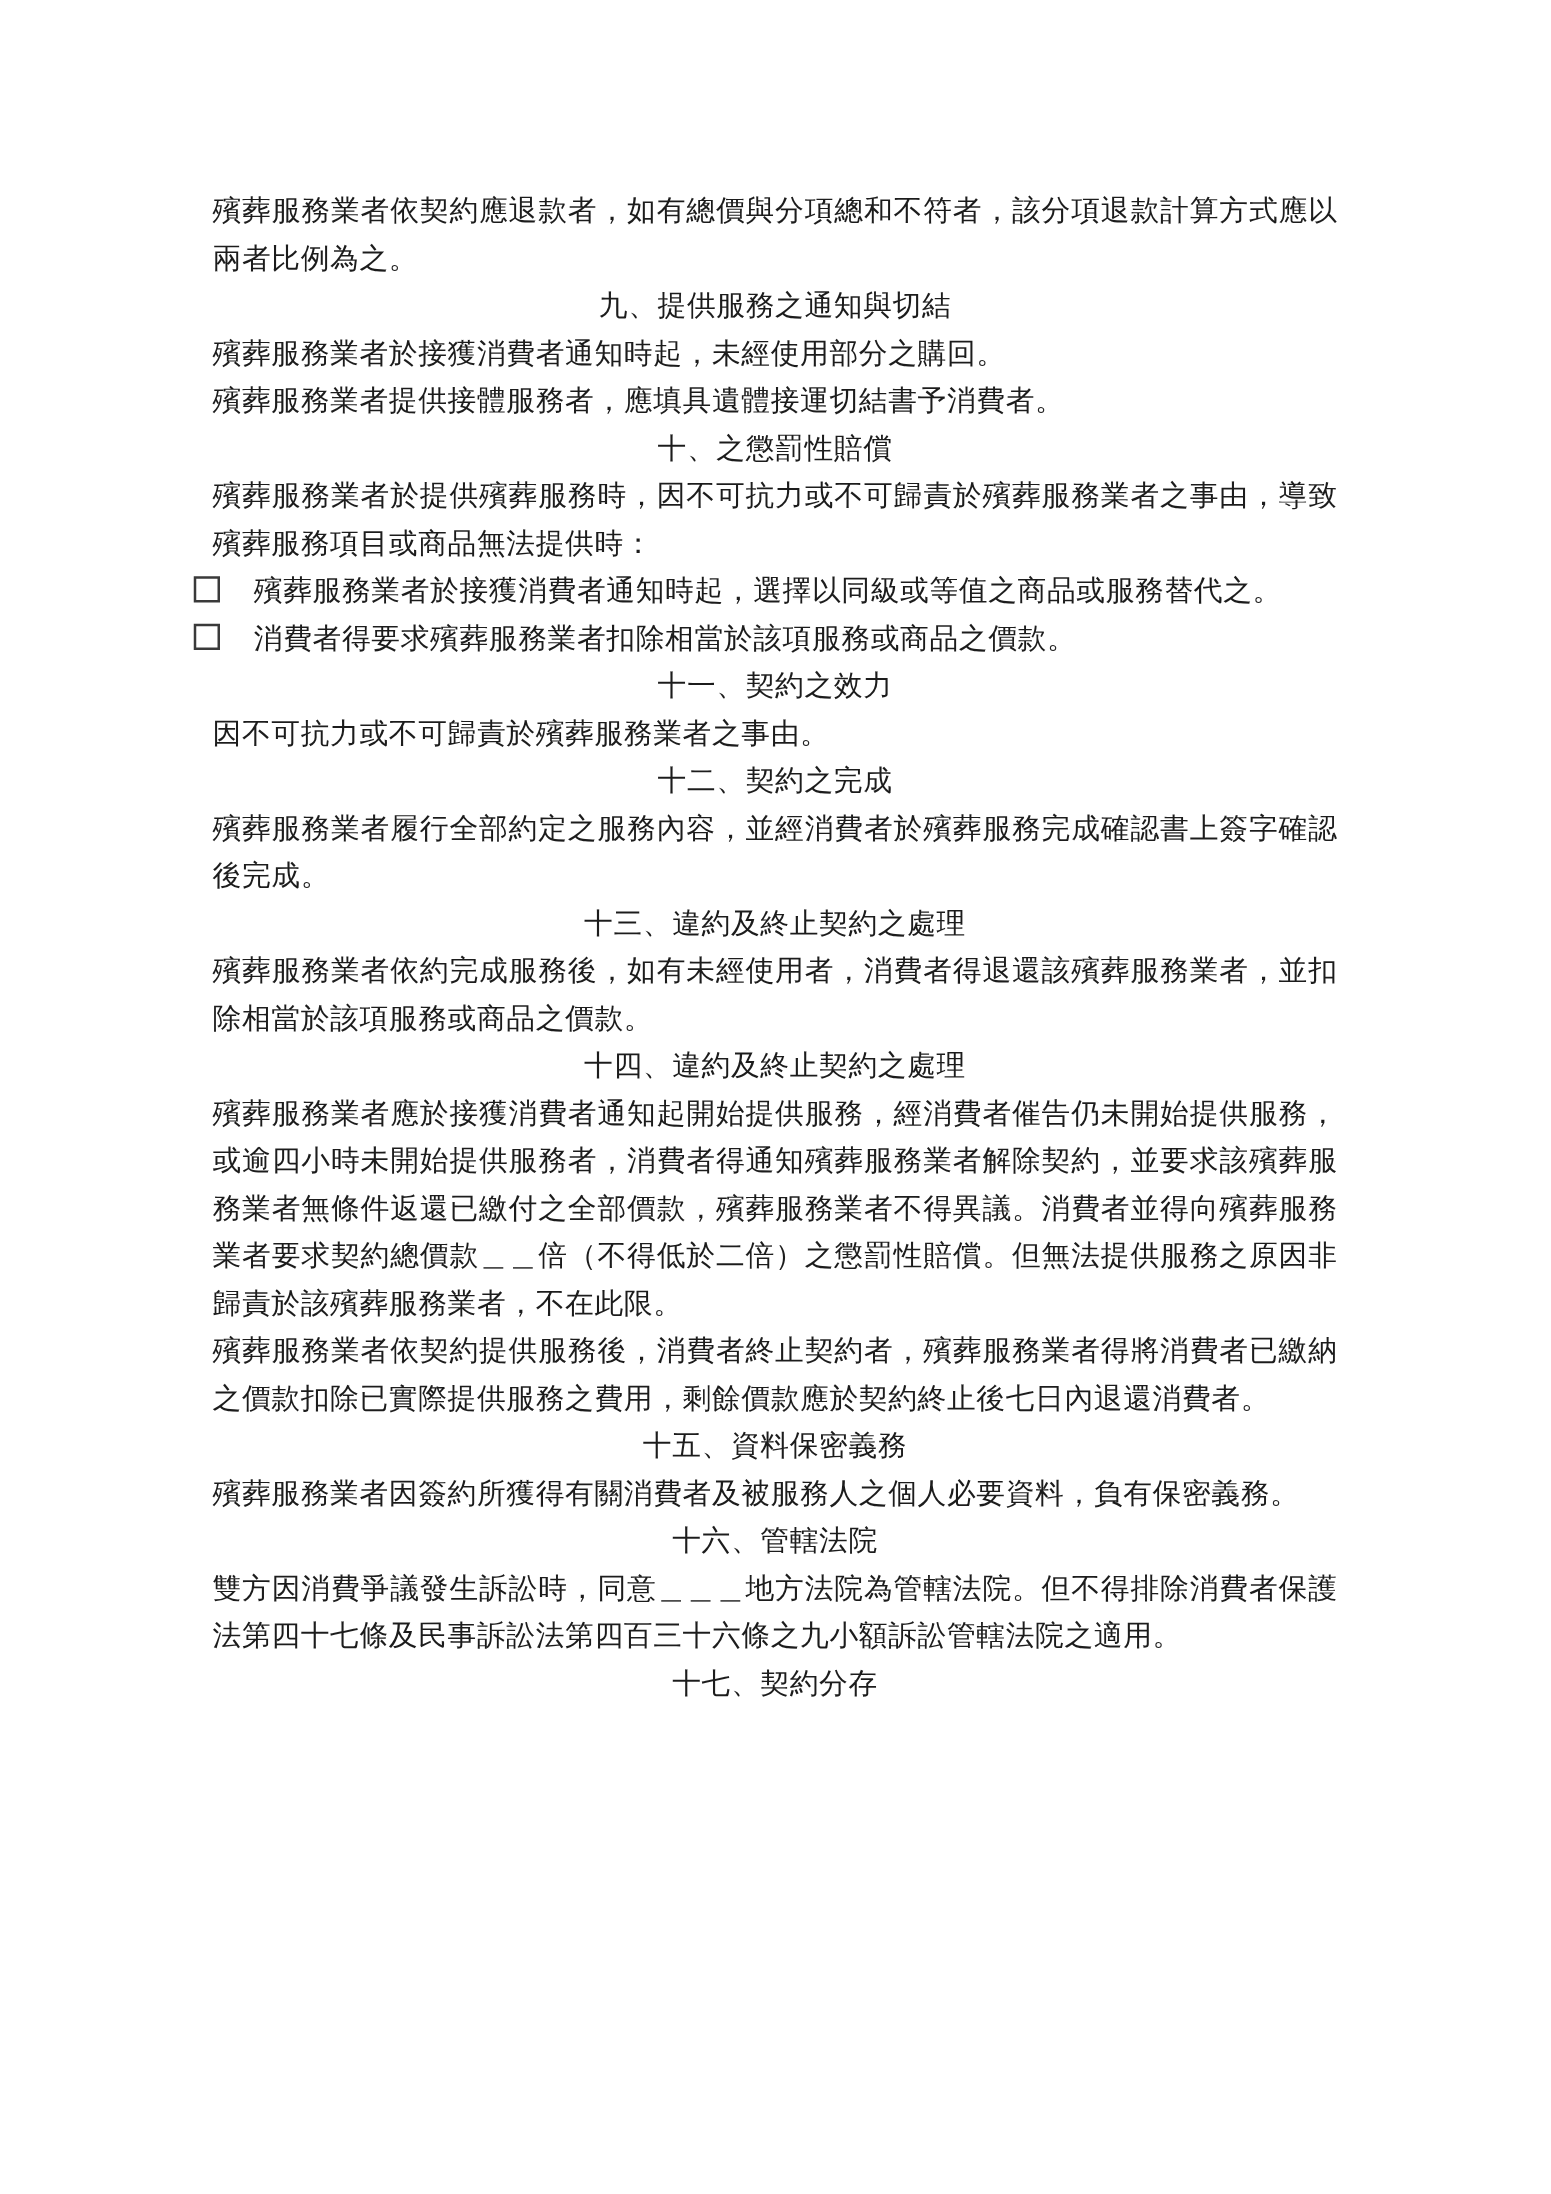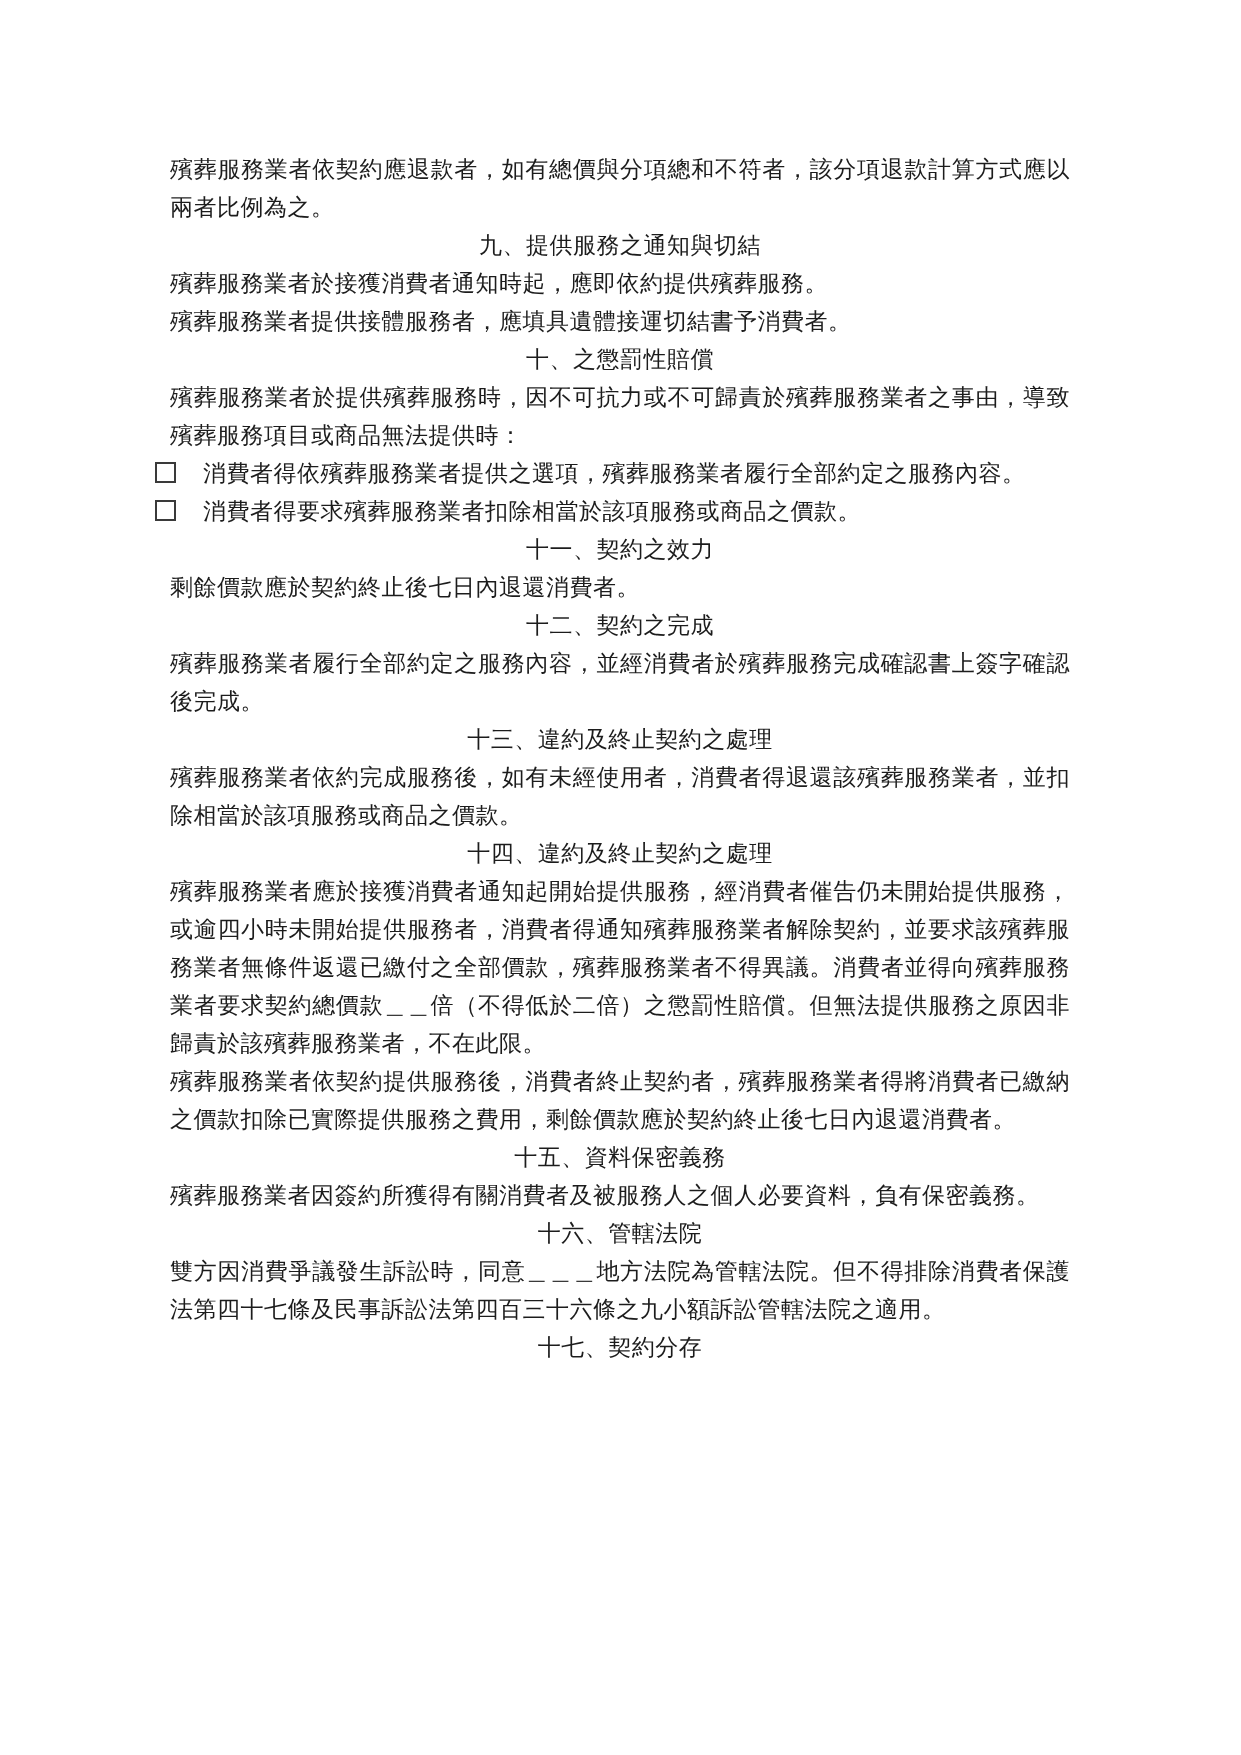--- a/index.html
+++ b/index.html
@@ -62,30 +62,30 @@
 </style>
 </head>
 <body>
 
 <div class="page">
   <div class="content">
 
     <p class="indent-1">殯葬服務業者依契約應退款者，如有總價與分項總和不符者，該分項退款計算方式應以兩者比例為之。</p>
 
     <p class="heading"><span>九、</span><span>提供服務之通知與切結</span></p>
-    <p class="indent-1">殯葬服務業者於接獲消費者通知時起，應即依約提供殯葬服務。</p>
+    <p class="indent-1">殯葬服務業者於接獲消費者通知時起，未經使用部分之購回。</p>
     <p class="indent-1">殯葬服務業者提供接體服務者，應填具遺體接運切結書予消費者。</p>
 
     <p class="heading"><span>十、</span><span>之懲罰性賠償</span></p>
     <p class="indent-1">殯葬服務業者於提供殯葬服務時，因不可抗力或不可歸責於殯葬服務業者之事由，導致殯葬服務項目或商品無法提供時：</p>
-    <p class="checkbox-item"><span class="cb"></span><span>消費者得依殯葬服務業者提供之選項，殯葬服務業者履行全部約定之服務內容。</span></p>
+    <p class="checkbox-item"><span class="cb"></span><span>殯葬服務業者於接獲消費者通知時起，選擇以同級或等值之商品或服務替代之。</span></p>
     <p class="checkbox-item"><span class="cb"></span><span>消費者得要求殯葬服務業者扣除相當於該項服務或商品之價款。</span></p>
 
     <p class="heading"><span>十一、</span><span>契約之效力</span></p>
-    <p class="indent-2">剩餘價款應於契約終止後七日內退還消費者。</p>
+    <p class="indent-2">因不可抗力或不可歸責於殯葬服務業者之事由。</p>
 
     <p class="heading"><span>十二、</span><span>契約之完成</span></p>
     <p class="indent-2">殯葬服務業者履行全部約定之服務內容，並經消費者於殯葬服務完成確認書上簽字確認後完成。</p>
 
     <p class="heading"><span>十三、</span><span>違約及終止契約之處理</span></p>
     <p class="indent-2">殯葬服務業者依約完成服務後，如有未經使用者，消費者得退還該殯葬服務業者，並扣除相當於該項服務或商品之價款。</p>
 
     <p class="heading"><span>十四、</span><span>違約及終止契約之處理</span></p>
     <p class="indent-2">殯葬服務業者應於接獲消費者通知起開始提供服務，經消費者催告仍未開始提供服務，或逾四小時未開始提供服務者，消費者得通知殯葬服務業者解除契約，並要求該殯葬服務業者無條件返還已繳付之全部價款，殯葬服務業者不得異議。消費者並得向殯葬服務業者要求契約總價款＿＿倍（不得低於二倍）之懲罰性賠償。但無法提供服務之原因非歸責於該殯葬服務業者，不在此限。</p>
     <p class="indent-2">殯葬服務業者依契約提供服務後，消費者終止契約者，殯葬服務業者得將消費者已繳納之價款扣除已實際提供服務之費用，剩餘價款應於契約終止後七日內退還消費者。</p>

